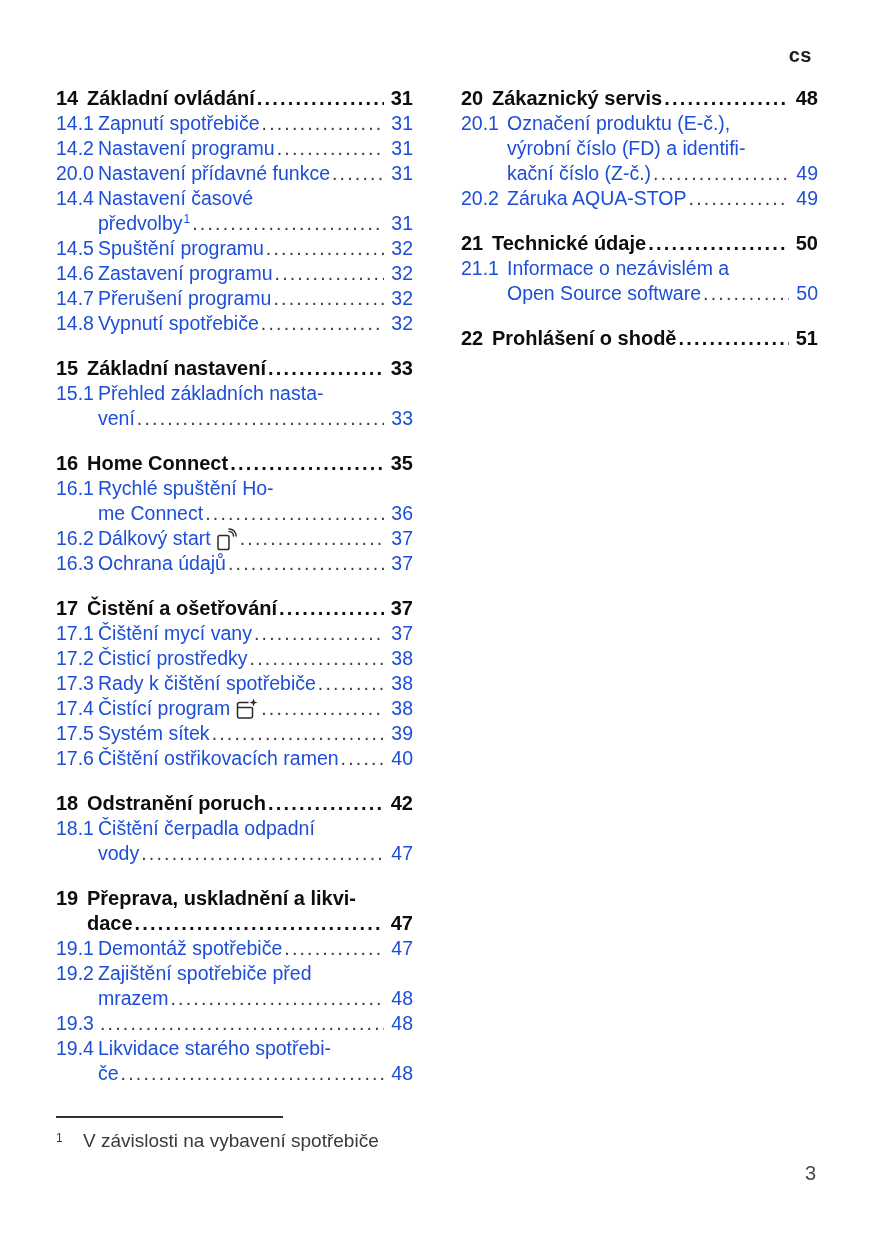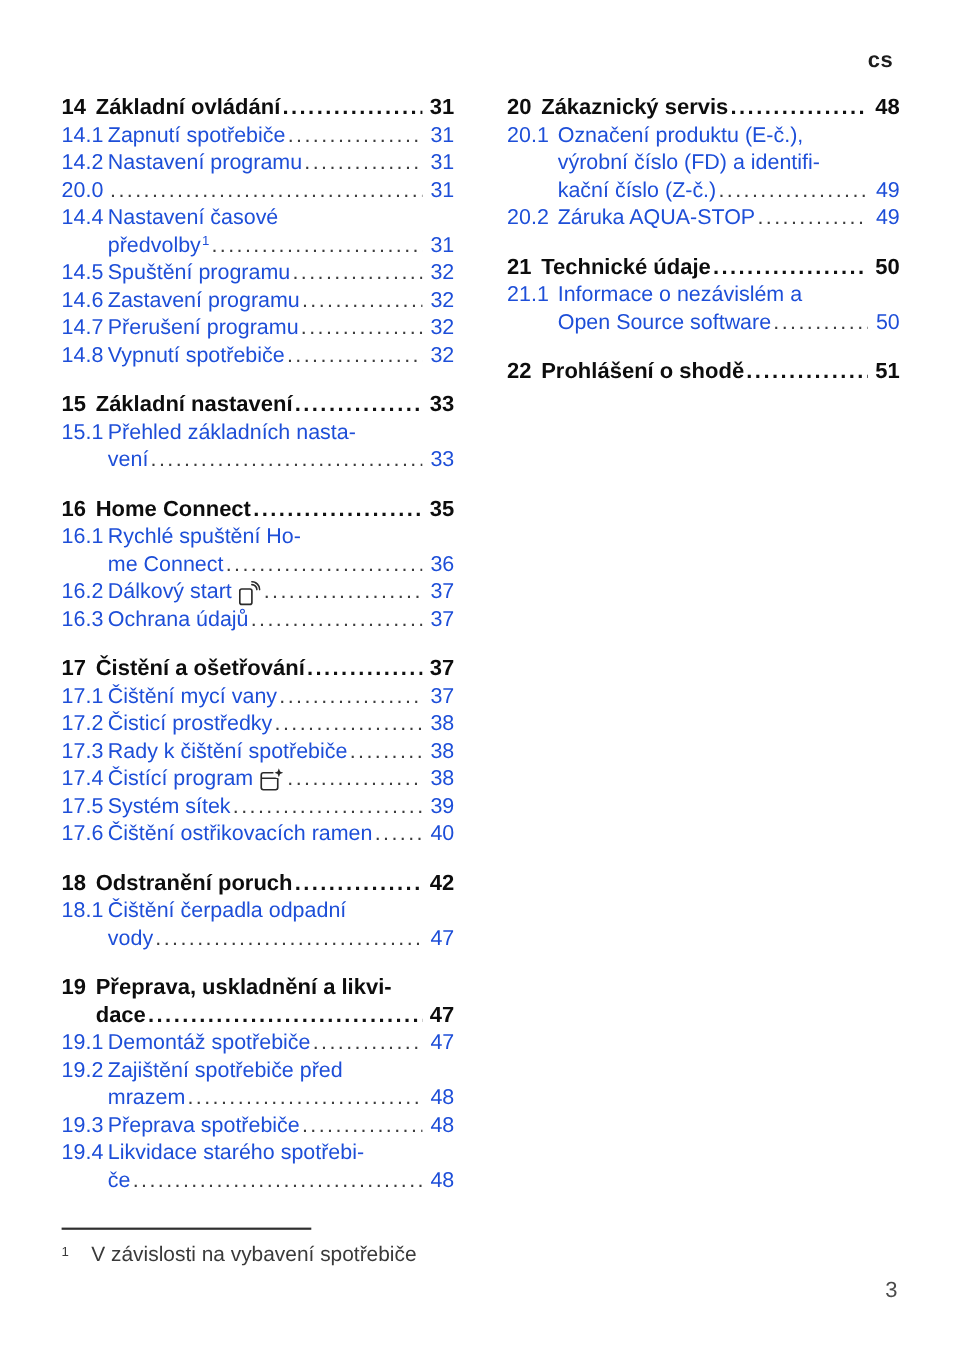--- a/index.html
+++ b/index.html
@@ -98,20 +98,21 @@
           <span class="pg">31</span>
         </div>
         <div class="row entry-row">
           <span class="num">14.2</span>
           <span class="txt">Nastavení programu</span>
           <span class="leader"></span>
           <span class="pg">31</span>
         </div>
         <div class="row entry-row">
           <span class="num">20.0</span>
+          <span class="txt">Nastavení přídavné funkce</span>
           <span class="leader"></span>
           <span class="pg">31</span>
         </div>
         <div class="row entry-row">
           <span class="num">14.4</span>
           <span class="txt">Nastavení časové</span>
         </div>
         <div class="row entry-row">
           <span class="num"></span>
           <span class="txt">předvolby</span>
@@ -291,21 +292,20 @@
           <span class="txt">Zajištění spotřebiče před</span>
         </div>
         <div class="row entry-row">
           <span class="num"></span>
           <span class="txt">mrazem</span>
           <span class="leader"></span>
           <span class="pg">48</span>
         </div>
         <div class="row entry-row">
           <span class="num">19.3</span>
-          <span class="txt">Přeprava spotřebiče</span>
           <span class="leader"></span>
           <span class="pg">48</span>
         </div>
         <div class="row entry-row">
           <span class="num">19.4</span>
           <span class="txt">Likvidace starého spotřebi-</span>
         </div>
         <div class="row entry-row">
           <span class="num"></span>
           <span class="txt">če</span>

